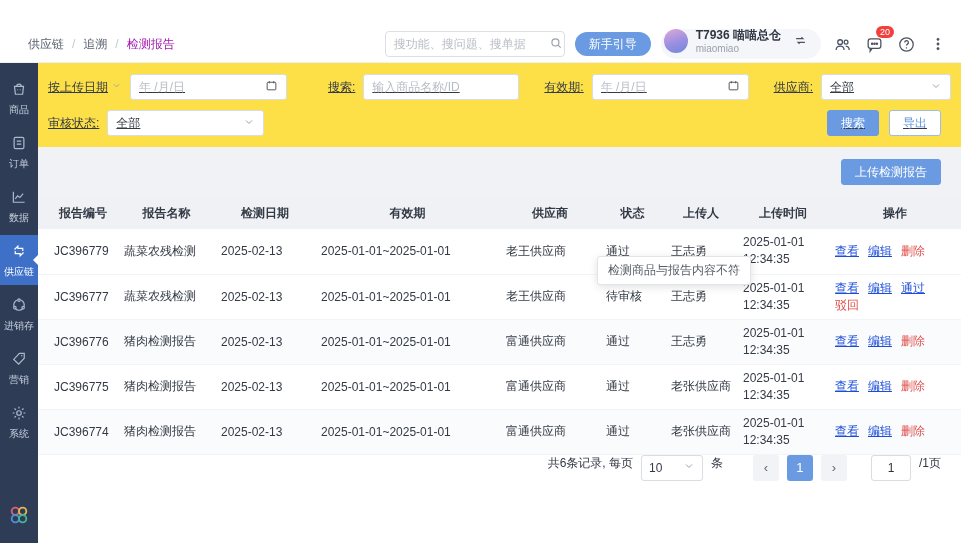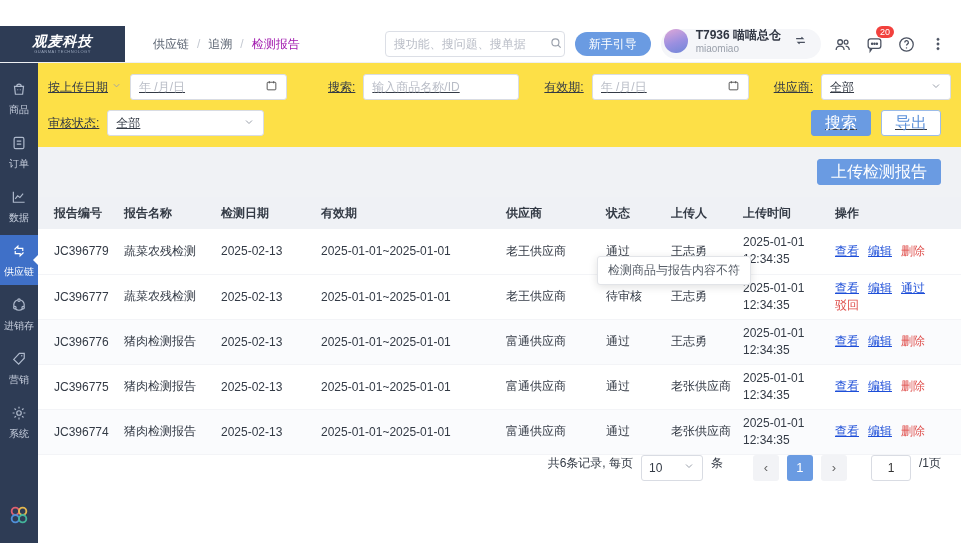--- a/index.html
+++ b/index.html
@@ -44,30 +44,30 @@
 
   
   .filter-panel { background:#fde047; padding:11px 10px 9px;text-decoration:underline; }
   .frow { display:flex; align-items:center; margin-bottom:10px; }
   .flabel { color:#333a45; margin-right:8px; white-space:nowrap; display:flex; align-items:center; gap:3px; }
   .dateinput, .textinput { height:26px; border:1px solid #d9dce3; border-radius:3px; display:flex; align-items:center; padding:0 8px; background:#fff; }
   .dateinput input, .textinput input { border:none; outline:none; flex:1; font-size:12px; font-family:inherit; color:#333; min-width:0; }
   .dateinput input::placeholder, .textinput input::placeholder { color:#b8bcc6; }
   .selectbox { height:26px; border:1px solid #d9dce3; border-radius:3px; display:flex; align-items:center; justify-content:space-between; padding:0 8px; background:#fff; cursor:pointer; }
   .chev svg { stroke:#9aa0ab; }
-  .btn { height:26px; border-radius:3px; font-size:16px; cursor:pointer; font-family:inherit; }
+  .btn { height:26px; border-radius:3px; font-size:12px; cursor:pointer; font-family:inherit; }
   .btn-primary { background:#6a9be2; color:#fff; border:1px solid #6a9be2; padding:0 13px; }
   .btn-outline { background:#fff; color:#5e92da; border:1px solid #9dbce8; padding:0 13px; }
 
   
   .band { background:#f0f2f5; height:50px; display:flex; align-items:center; justify-content:flex-end; padding-right:20px; }
 
   
   table { width:100%; border-collapse:collapse; table-layout:fixed; }
-  thead th { background:#eff1f5; height:32px; font-weight:bold; text-align:left; padding:0 6px; color:#333a45; font-size:12px; }
+  thead th { background:#eff1f5; height:32px; font-weight:bold; text-align:center; padding:0 6px; color:#333a45; font-size:12px; }
   tbody td { height:45px; padding:0 6px; border-bottom:1px solid #f3f4f7; color:#333a45; font-size:12px; }
   tbody tr.stripe { background:#fafbfd; }
   th:first-child, td:first-child { padding-left:16px; }
   .op { margin-right:9px; cursor:pointer; text-decoration:none; white-space:nowrap; }
   .op.blue { color:#1d4ed8;text-decoration:underline; }
   .op.red { color:#df4f4c; }
   .t2 { line-height:1.4; }
 
   
   .pager { height:44px; display:flex; align-items:flex-start; justify-content:flex-end; gap:8px; padding-right:20px; background:#fff; }
@@ -78,24 +78,20 @@
 
   
   .tooltip { position:absolute; left:597px; top:256px; background:#fff; border:1px solid #e2e4e8; border-radius:3px; padding:5px 10px; color:#555c66; box-shadow:0 2px 8px rgba(0,0,0,.12); z-index:5; white-space:nowrap; }
 </style>
 </head>
 <body>
 
 <div class="app">
 
   <div class="header">
-    <div class="logo-block">
-      <div class="logo-cn">观麦科技</div>
-      <div class="logo-en">GUANMAI TECHNOLOGY</div>
-    </div>
     <div class="breadcrumb">
       <span>供应链</span>
       <span class="sep">/</span>
       <span>追溯</span>
       <span class="sep">/</span>
       <span class="current">检测报告</span>
     </div>
     <div class="header-right">
       <div class="hsearch">
         <input placeholder="搜功能、搜问题、搜单据" style="">

